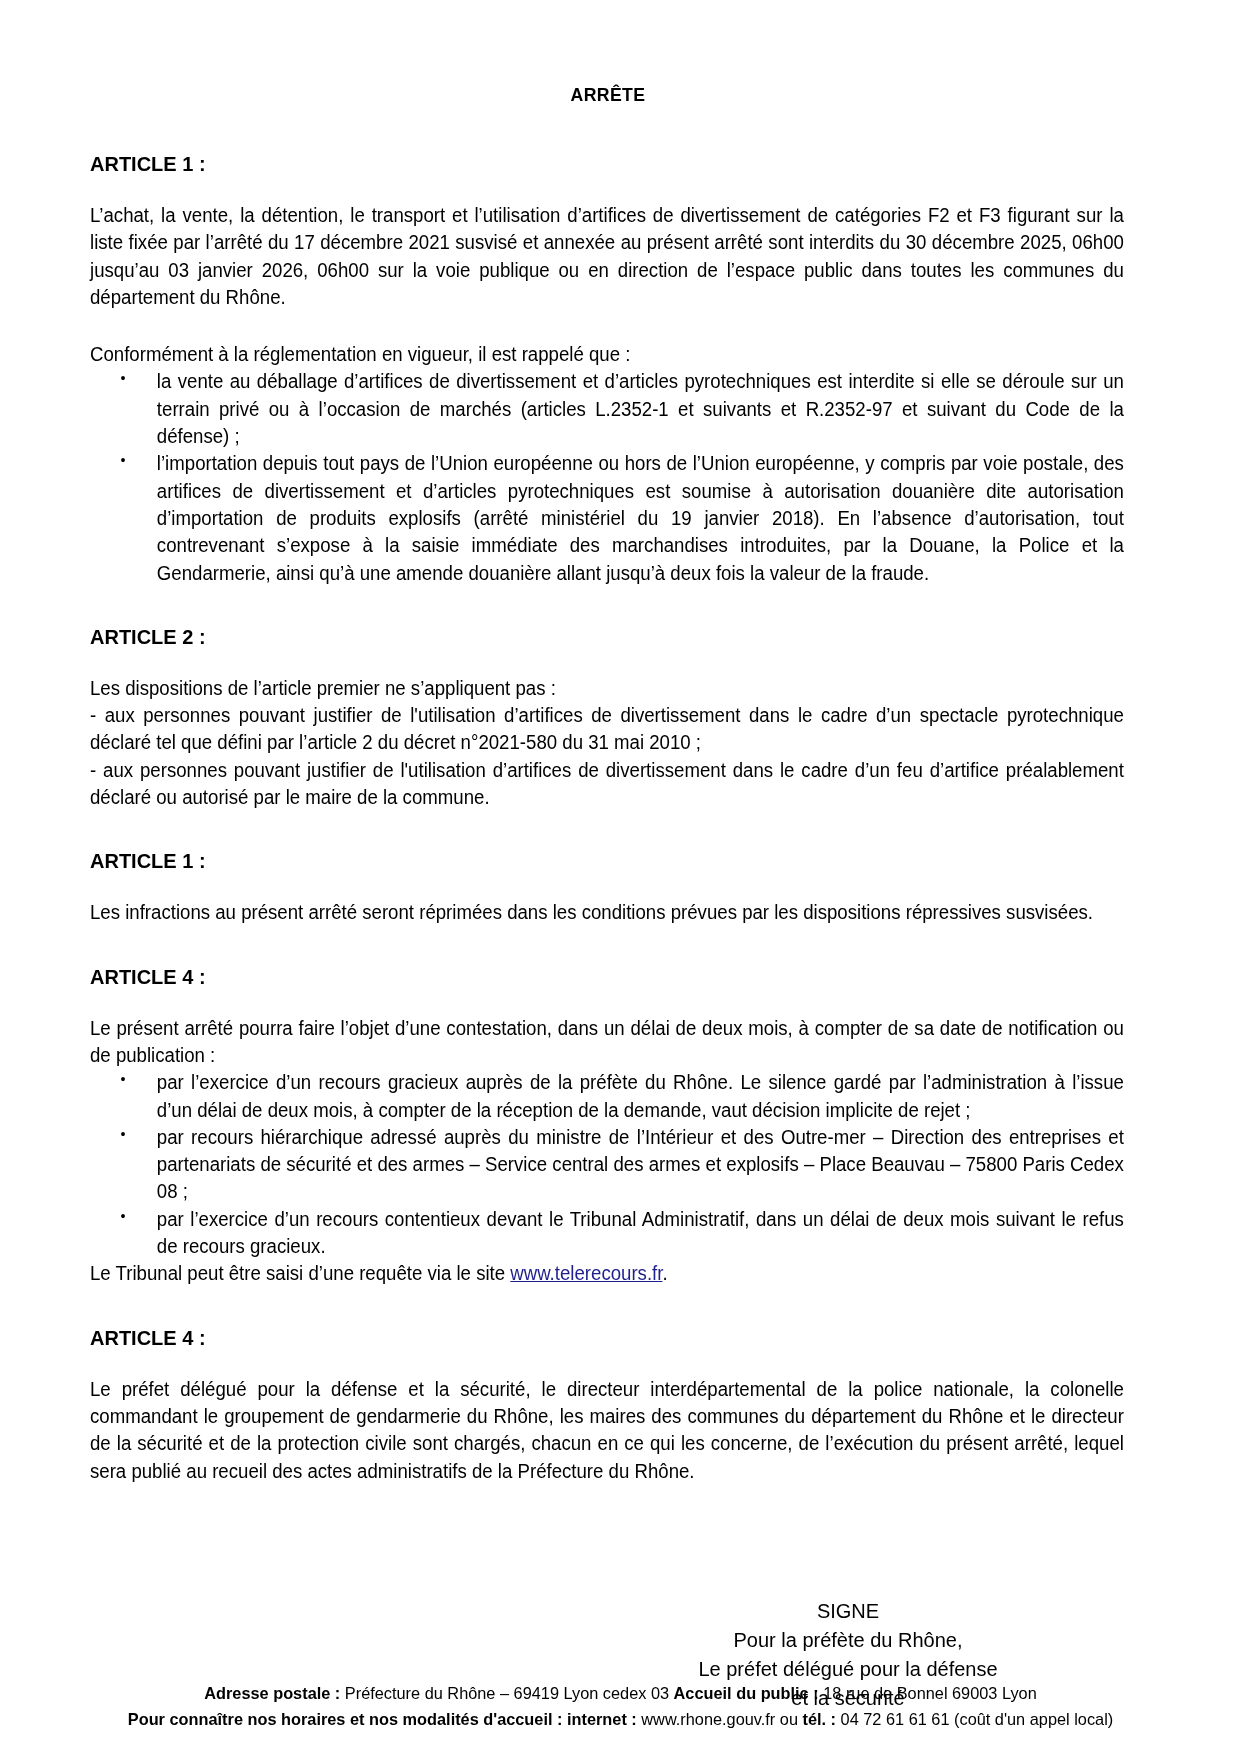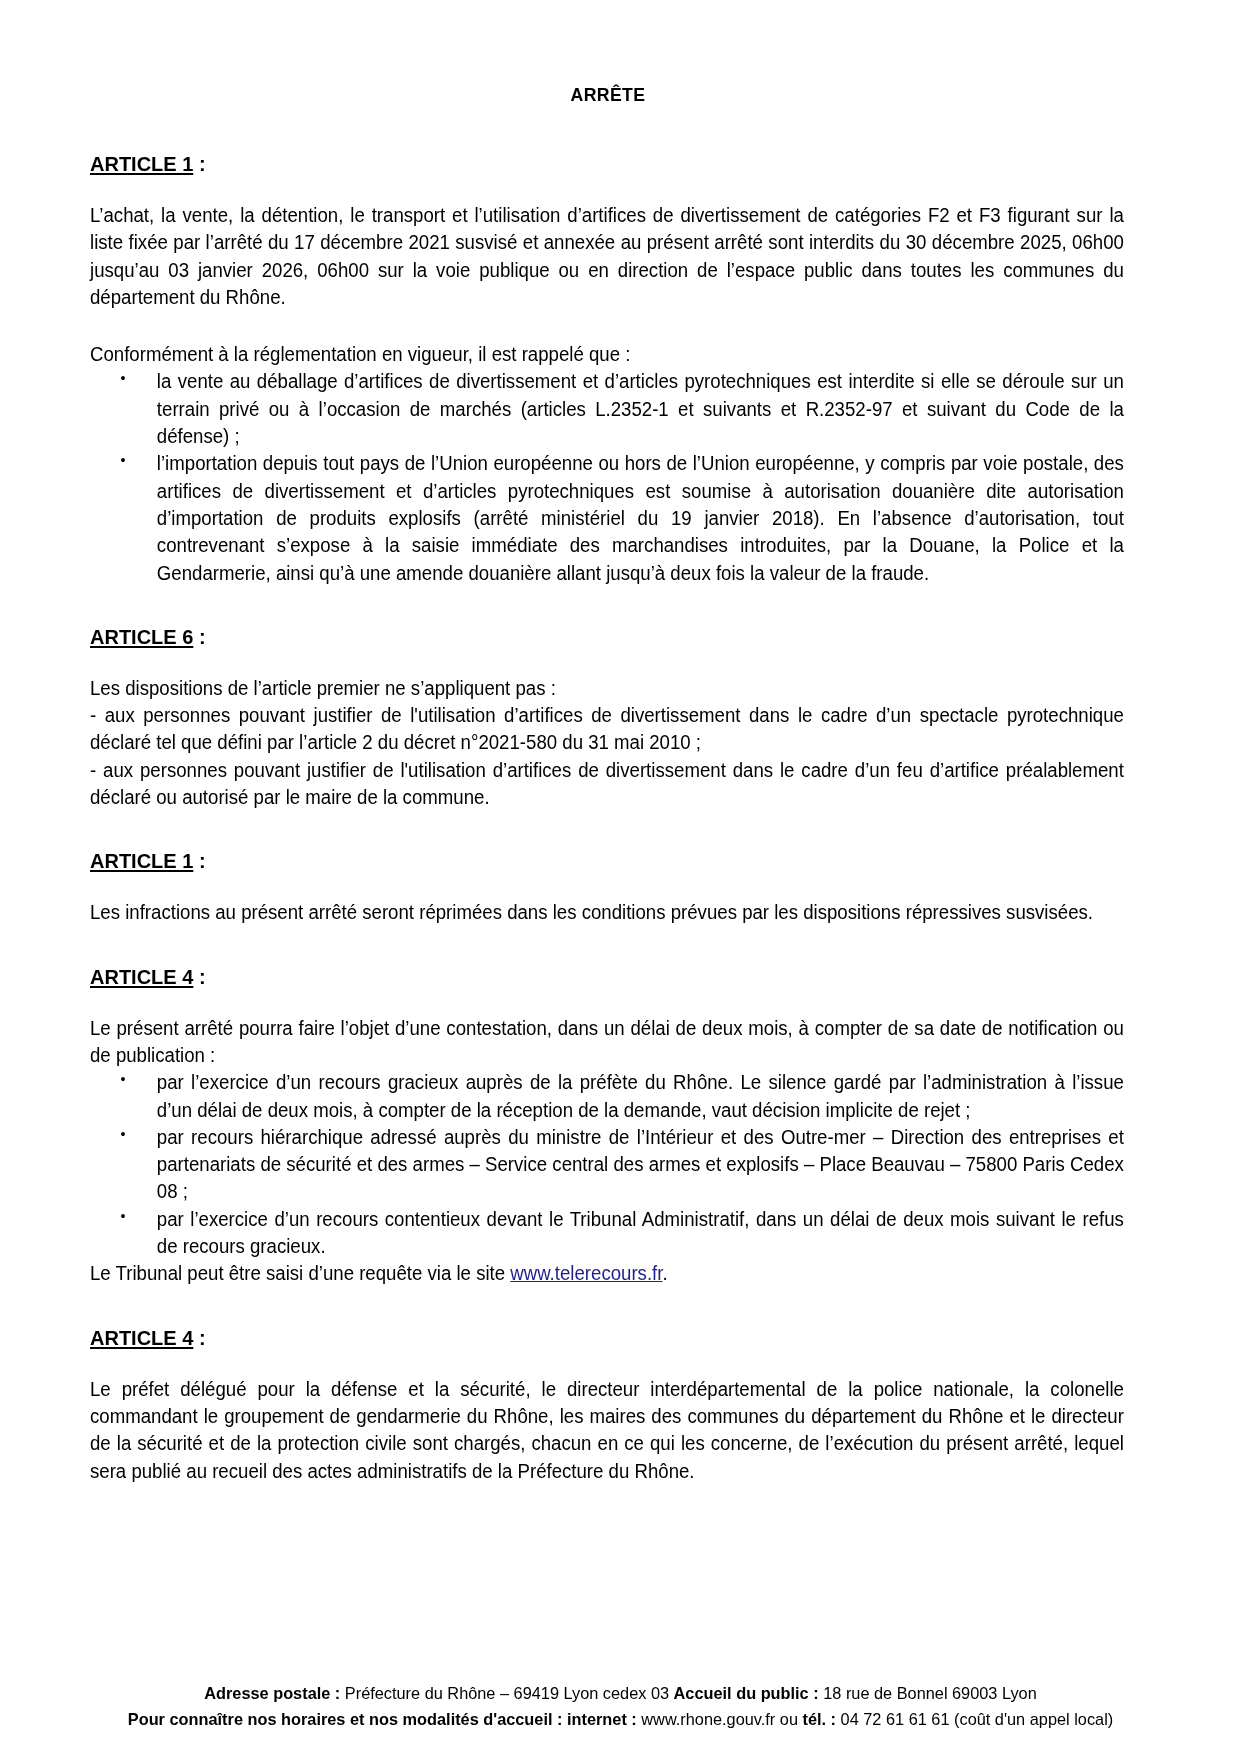--- a/index.html
+++ b/index.html
@@ -35,21 +35,20 @@
     transform: scaleX(.93);
     transform-origin: center top;
   }
   .article-heading {
     font-weight: bold;
     font-size: 20px;
     margin: 0 0 26px 0;
     line-height: 1.2;
   }
   .article-heading .lbl {
-    text-decoration: underline;
     text-underline-offset: 2px;
     text-align: right;
   }
   .article-heading .colon {
     text-decoration: none;
   }
   p.body {
     font-size: 19.5px;
     line-height: 1.40;
     text-align: justify;
@@ -132,21 +131,21 @@
     <div class="gap-md"></div>
     <p class="body noj">Conformément à la réglementation en vigueur, il est rappelé que :</p>
     <ul class="bullets">
       <li>la vente au déballage d’artifices de divertissement et d’articles pyrotechniques est interdite si elle se déroule sur un terrain privé ou à l’occasion de marchés (articles L.2352-1 et suivants et R.2352-97 et suivant du Code de la défense) ;</li>
       <li>l’importation depuis tout pays de l’Union européenne ou hors de l’Union européenne, y compris par voie postale, des artifices de divertissement et d’articles pyrotechniques est soumise à autorisation douanière dite autorisation d’importation de produits explosifs (arrêté ministériel du 19 janvier 2018). En l’absence d’autorisation, tout contrevenant s’expose à la saisie immédiate des marchandises introduites, par la Douane, la Police et la Gendarmerie, ainsi qu’à une amende douanière allant jusqu’à deux fois la valeur de la fraude.</li>
     </ul>
 
     <div class="gap-lg"></div>
 
     <div class="article-heading">
-      <span class="lbl">ARTICLE 6</span><span class="colon"> :</span>
+      <span class="lbl">ARTICLE 2</span><span class="colon"> :</span>
     </div>
     <p class="body noj">Les dispositions de l’article premier ne s’appliquent pas :</p>
     <div class="dashline">- aux personnes pouvant justifier de l'utilisation d’artifices de divertissement dans le cadre d’un spectacle pyrotechnique déclaré tel que défini par l’article 2 du décret n°2021-580 du 31 mai 2010 ;</div>
     <div class="dashline">- aux personnes pouvant justifier de l'utilisation d’artifices de divertissement dans le cadre d’un feu d’artifice préalablement déclaré ou autorisé par le maire de la commune.</div>
 
     <div class="gap-lg"></div>
 
     <div class="article-heading">
       <span class="lbl">ARTICLE 1</span><span class="colon"> :</span>
     </div>
@@ -167,20 +166,26 @@
       <span>Le Tribunal peut être saisi d’une requête via le site </span><a class="tele" href="#" style="color: rgb(31, 31, 143);">www.telerecours.fr</a><span>.</span>
     </div>
 
     <div class="gap-lg"></div>
 
     <div class="article-heading">
       <span class="lbl">ARTICLE 4</span><span class="colon"> :</span>
     </div>
     <p class="body">Le préfet délégué pour la défense et la sécurité, le directeur interdépartemental de la police nationale, la colonelle commandant le groupement de gendarmerie du Rhône, les maires des communes du département du Rhône et le directeur de la sécurité et de la protection civile sont chargés, chacun en ce qui les concerne, de l’exécution du présent arrêté, lequel sera publié au recueil des actes administratifs de la Préfecture du Rhône.</p>
 
+    <div class="signature">
+      <div>SIGNE</div>
+      <div>Pour la préfète du Rhône,</div>
+      <div>Le préfet délégué pour la défense</div>
+      <div>et la sécurité</div>
+    </div>
 
   </div>
 
   <div class="footer">
     <div class="line">
       <b>Adresse postale :</b><span> Préfecture du Rhône – 69419 Lyon cedex 03  </span><b>Accueil du public :</b><span> 18 rue de Bonnel 69003 Lyon</span>
     </div>
     <div class="line">
       <b>Pour connaître nos horaires et nos modalités d'accueil : internet :</b><span> www.rhone.gouv.fr ou </span><b>tél. :</b><span> 04 72 61 61 61 (coût d'un appel local)</span>
     </div>

